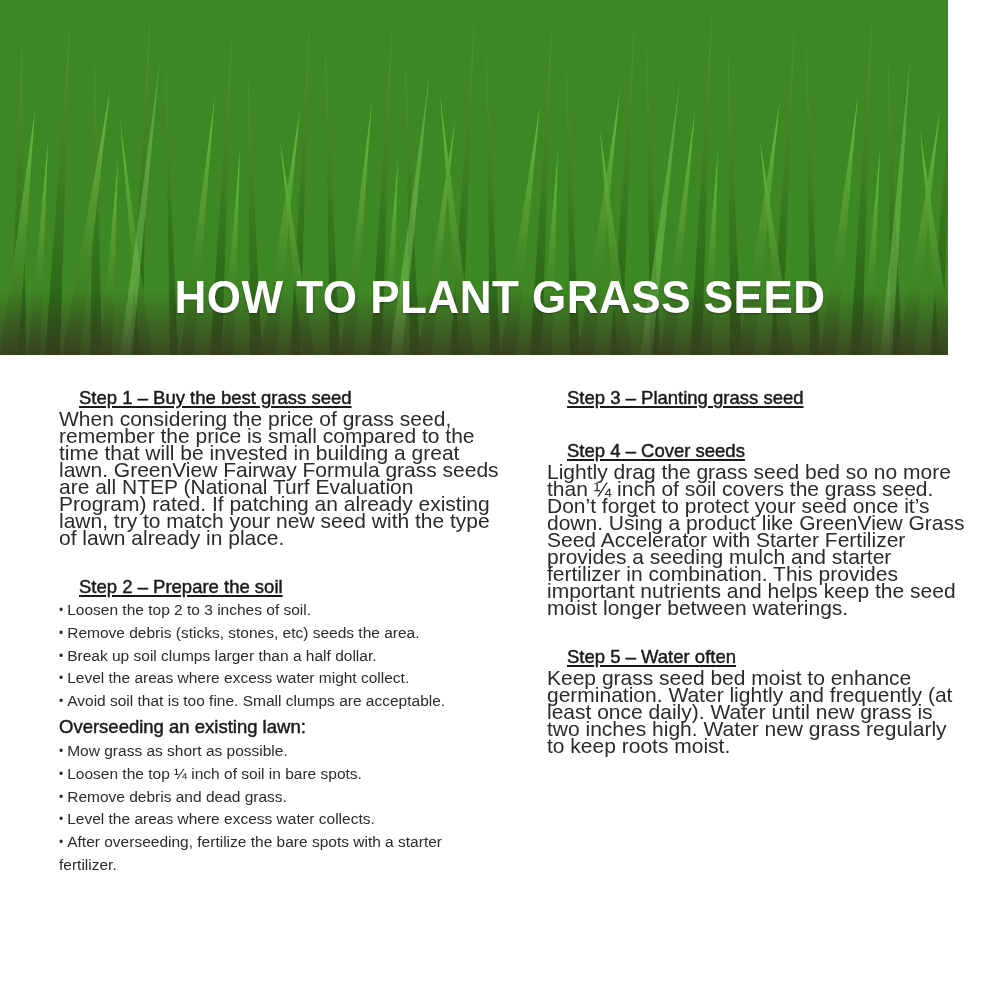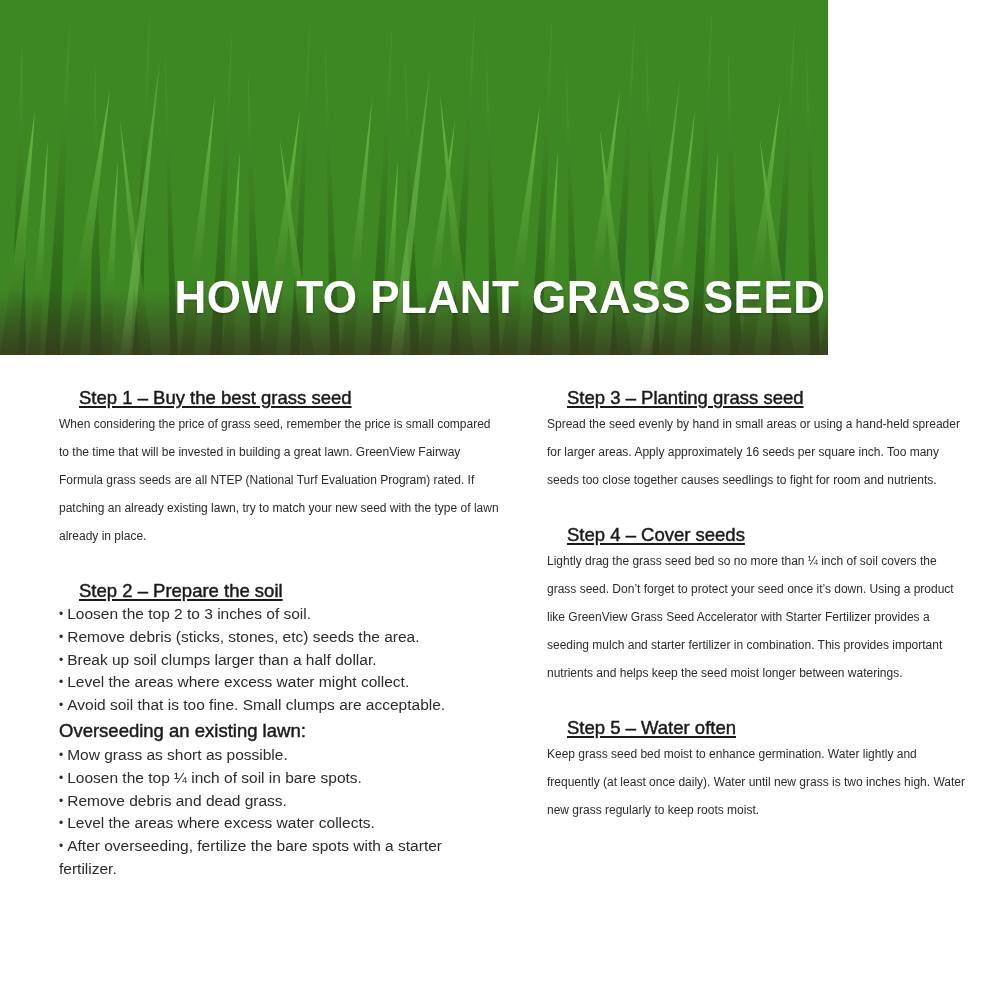--- a/index.html
+++ b/index.html
@@ -1,20 +1,20 @@
 <!DOCTYPE html>
 <html><head>
   <meta charset="utf-8">
   <style>
     * { box-sizing: border-box; margin: 0; padding: 0; }
     html, body { width: 1000px; height: 1000px; background: #ffffff; overflow: hidden; }
     body { font-family: "Liberation Sans", "DejaVu Sans", sans-serif; color: #2a2a2a; position: relative; }
 
     .hero {
-      position: absolute; left: 0; top: 0; width: 828px; height: 355px; overflow: hidden;
+      position: absolute; left: 0; top: 0; width: 948px; height: 355px; overflow: hidden;
       background:
         linear-gradient(180deg, rgba(40,110,20,0.0) 0%, rgba(20,60,10,0.0) 70%, rgba(40,35,20,0.55) 100%),
         linear-gradient(180deg, #3f8a25 0%, #4c9a2c 35%, #3d8a22 65%, #2e6a18 88%, #3a3422 100%);
     }
     .hero svg { position: absolute; left: 0; top: 0; }
     .hero-title {
       position: absolute; left: 0; width: 1000px; top: 272px;
       text-align: center; color: #ffffff;
       font-family: "Liberation Sans", sans-serif; font-weight: bold;
       font-size: 44px; letter-spacing: 0.5px;
@@ -29,21 +29,21 @@
     .step-heading {
       font-size: 18.5px; font-weight: bold; text-decoration: underline;
       text-decoration-thickness: 1.5px; text-underline-offset: 2px;
       color: #1a1a1a; line-height: 25px; font-weight: normal; margin-left: 20px;
       -webkit-text-stroke: 0.45px #1a1a1a;
     }
     .sub-heading {
       font-size: 18.5px; color: #1a1a1a; line-height: 26px;
       -webkit-text-stroke: 0.45px #1a1a1a; margin-top: 1px;
     }
-    .para { font-size: 12px; line-height: 28px; }
+    .para { font-size: 21px; line-height: 17px; }
     .bullets { list-style: none; font-size: 15.5px; line-height: 22.8px; }
     .bullets li { position: relative; padding-left: 0; }
     .bullets li .dot { font-size: 12px; margin-right: 4px; vertical-align: 1px; }
 
     .gap-step1 { height: 28px; }
     .gap-step3 { height: 28px; }
     .gap-step4 { height: 28px; }
   </style>
 </head>
 <body>
@@ -155,21 +155,20 @@
       <li><span class="dot">•</span><span>Remove debris and dead grass.</span></li>
       <li><span class="dot">•</span><span>Level the areas where excess water collects.</span></li>
       <li><span class="dot">•</span><span>After overseeding, fertilize the bare spots with a starter fertilizer.</span></li>
     </ul>
   </section>
 </div>
 
 <div class="col col-right">
   <section>
     <div class="step-heading">Step 3 – Planting grass seed</div>
-    <p class="para">Spread the seed evenly by hand in small areas or using a hand-held spreader for larger areas. Apply approximately 16 seeds per square inch. Too many seeds too close together causes seedlings to fight for room and nutrients.</p>
   </section>
   <div class="gap-step3"></div>
   <section>
     <div class="step-heading">Step 4 – Cover seeds</div>
     <p class="para">Lightly drag the grass seed bed so no more than ¼ inch of soil covers the grass seed. Don’t forget to protect your seed once it’s down. Using a product like GreenView Grass Seed Accelerator with Starter Fertilizer provides a seeding mulch and starter fertilizer in combination. This provides important nutrients and helps keep the seed moist longer between waterings.</p>
   </section>
   <div class="gap-step4"></div>
   <section>
     <div class="step-heading">Step 5 – Water often</div>
     <p class="para">Keep grass seed bed moist to enhance germination. Water lightly and frequently (at least once daily). Water until new grass is two inches high. Water new grass regularly to keep roots moist.</p>

